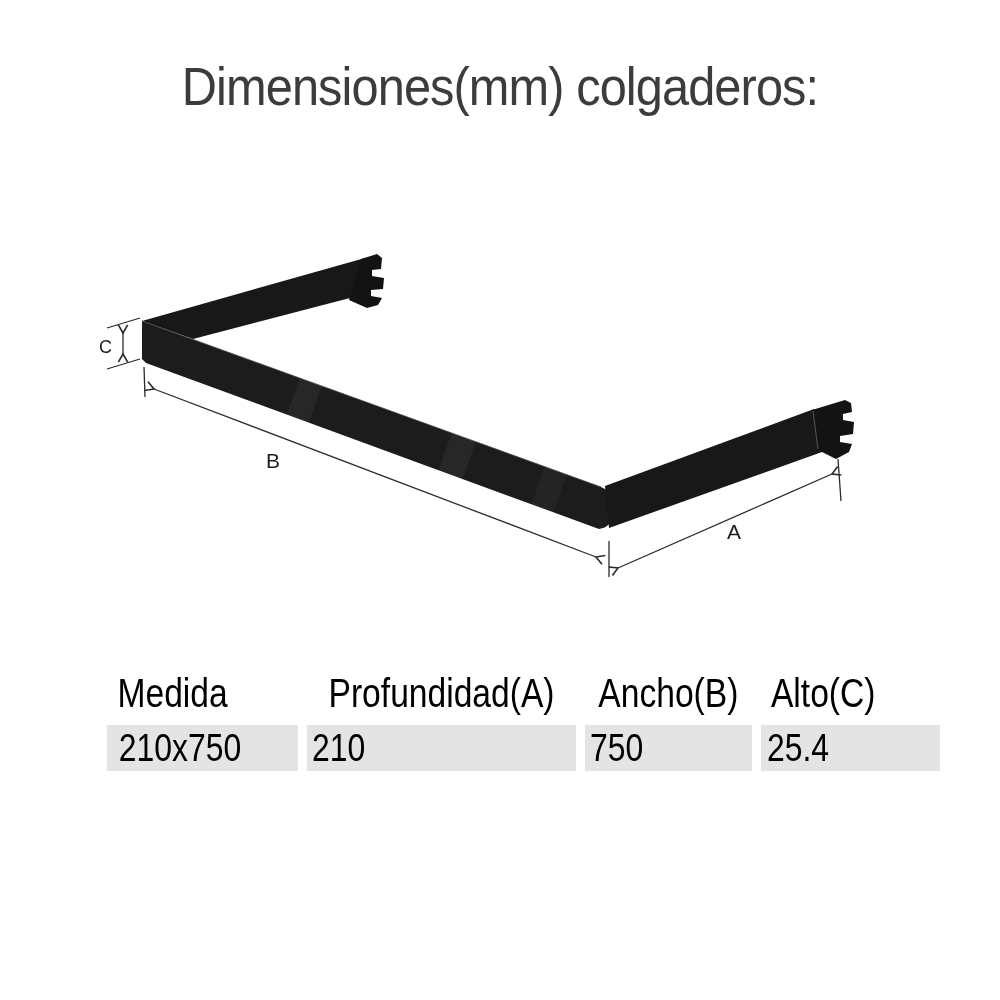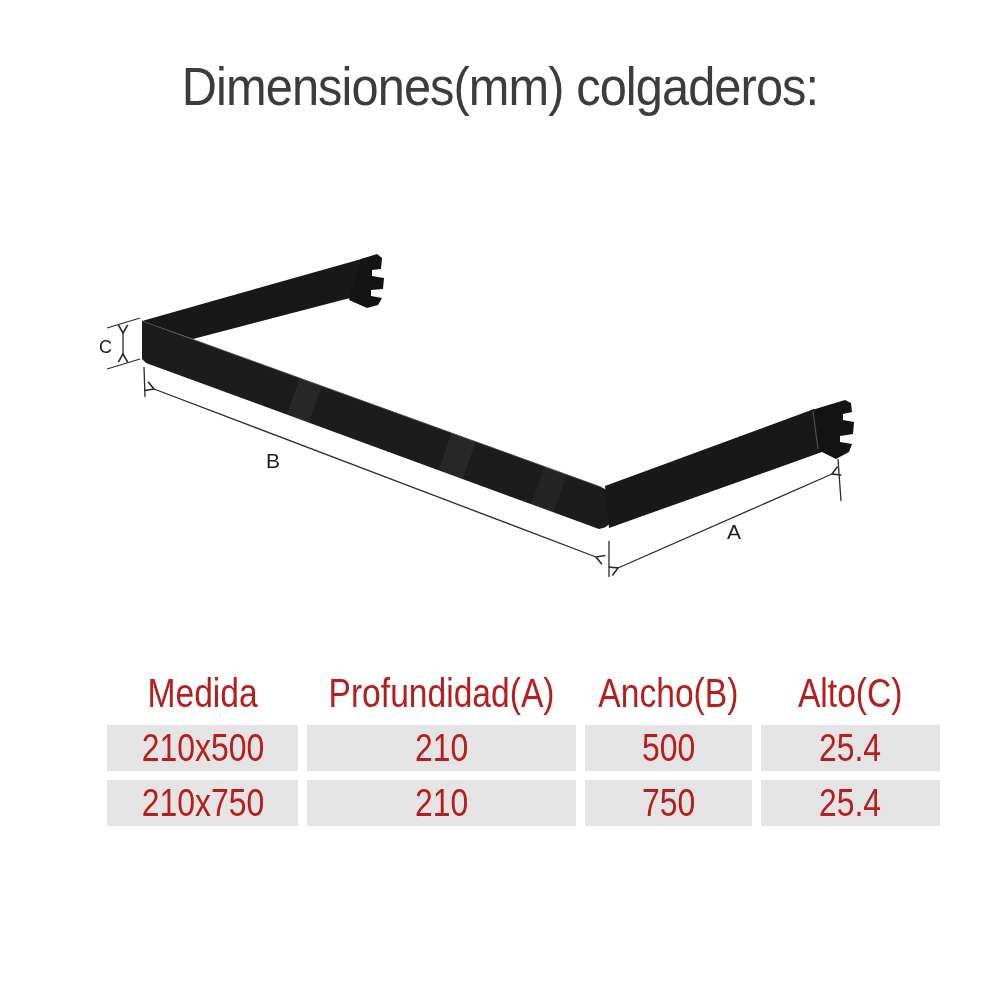--- a/index.html
+++ b/index.html
@@ -32,24 +32,24 @@
     position:absolute;
     top:652px;left:98px;
   }
   table.dims{
     border-collapse:separate;
     border-spacing:9px 9px;
     table-layout:fixed;
   }
   table.dims th, table.dims td{
     padding:0;
-    text-align:center;
+    text-align:left;
     vertical-align:middle;
     font-weight:400;
-    color:#b91c1c;
+    color:#000000;
     white-space:nowrap;
   }
   table.dims th{
     height:55px;
     font-size:40px;
     background:transparent;
     vertical-align:bottom;
   }
   table.dims td{
     height:46px;
@@ -130,26 +130,20 @@
       <thead>
         <tr>
           <th><span class="cond">Medida</span></th>
           <th><span class="cond">Profundidad(A)</span></th>
           <th><span class="cond">Ancho(B)</span></th>
           <th><span class="cond">Alto(C)</span></th>
         </tr>
       </thead>
       <tbody>
         <tr>
-          <td><span class="cond">210x500</span></td>
-          <td><span class="cond">210</span></td>
-          <td><span class="cond">500</span></td>
-          <td><span class="cond">25.4</span></td>
-        </tr>
-        <tr>
           <td><span class="cond">210x750</span></td>
           <td><span class="cond">210</span></td>
           <td><span class="cond">750</span></td>
           <td><span class="cond">25.4</span></td>
         </tr>
       </tbody>
     </table>
   </div>
 
 </div>

